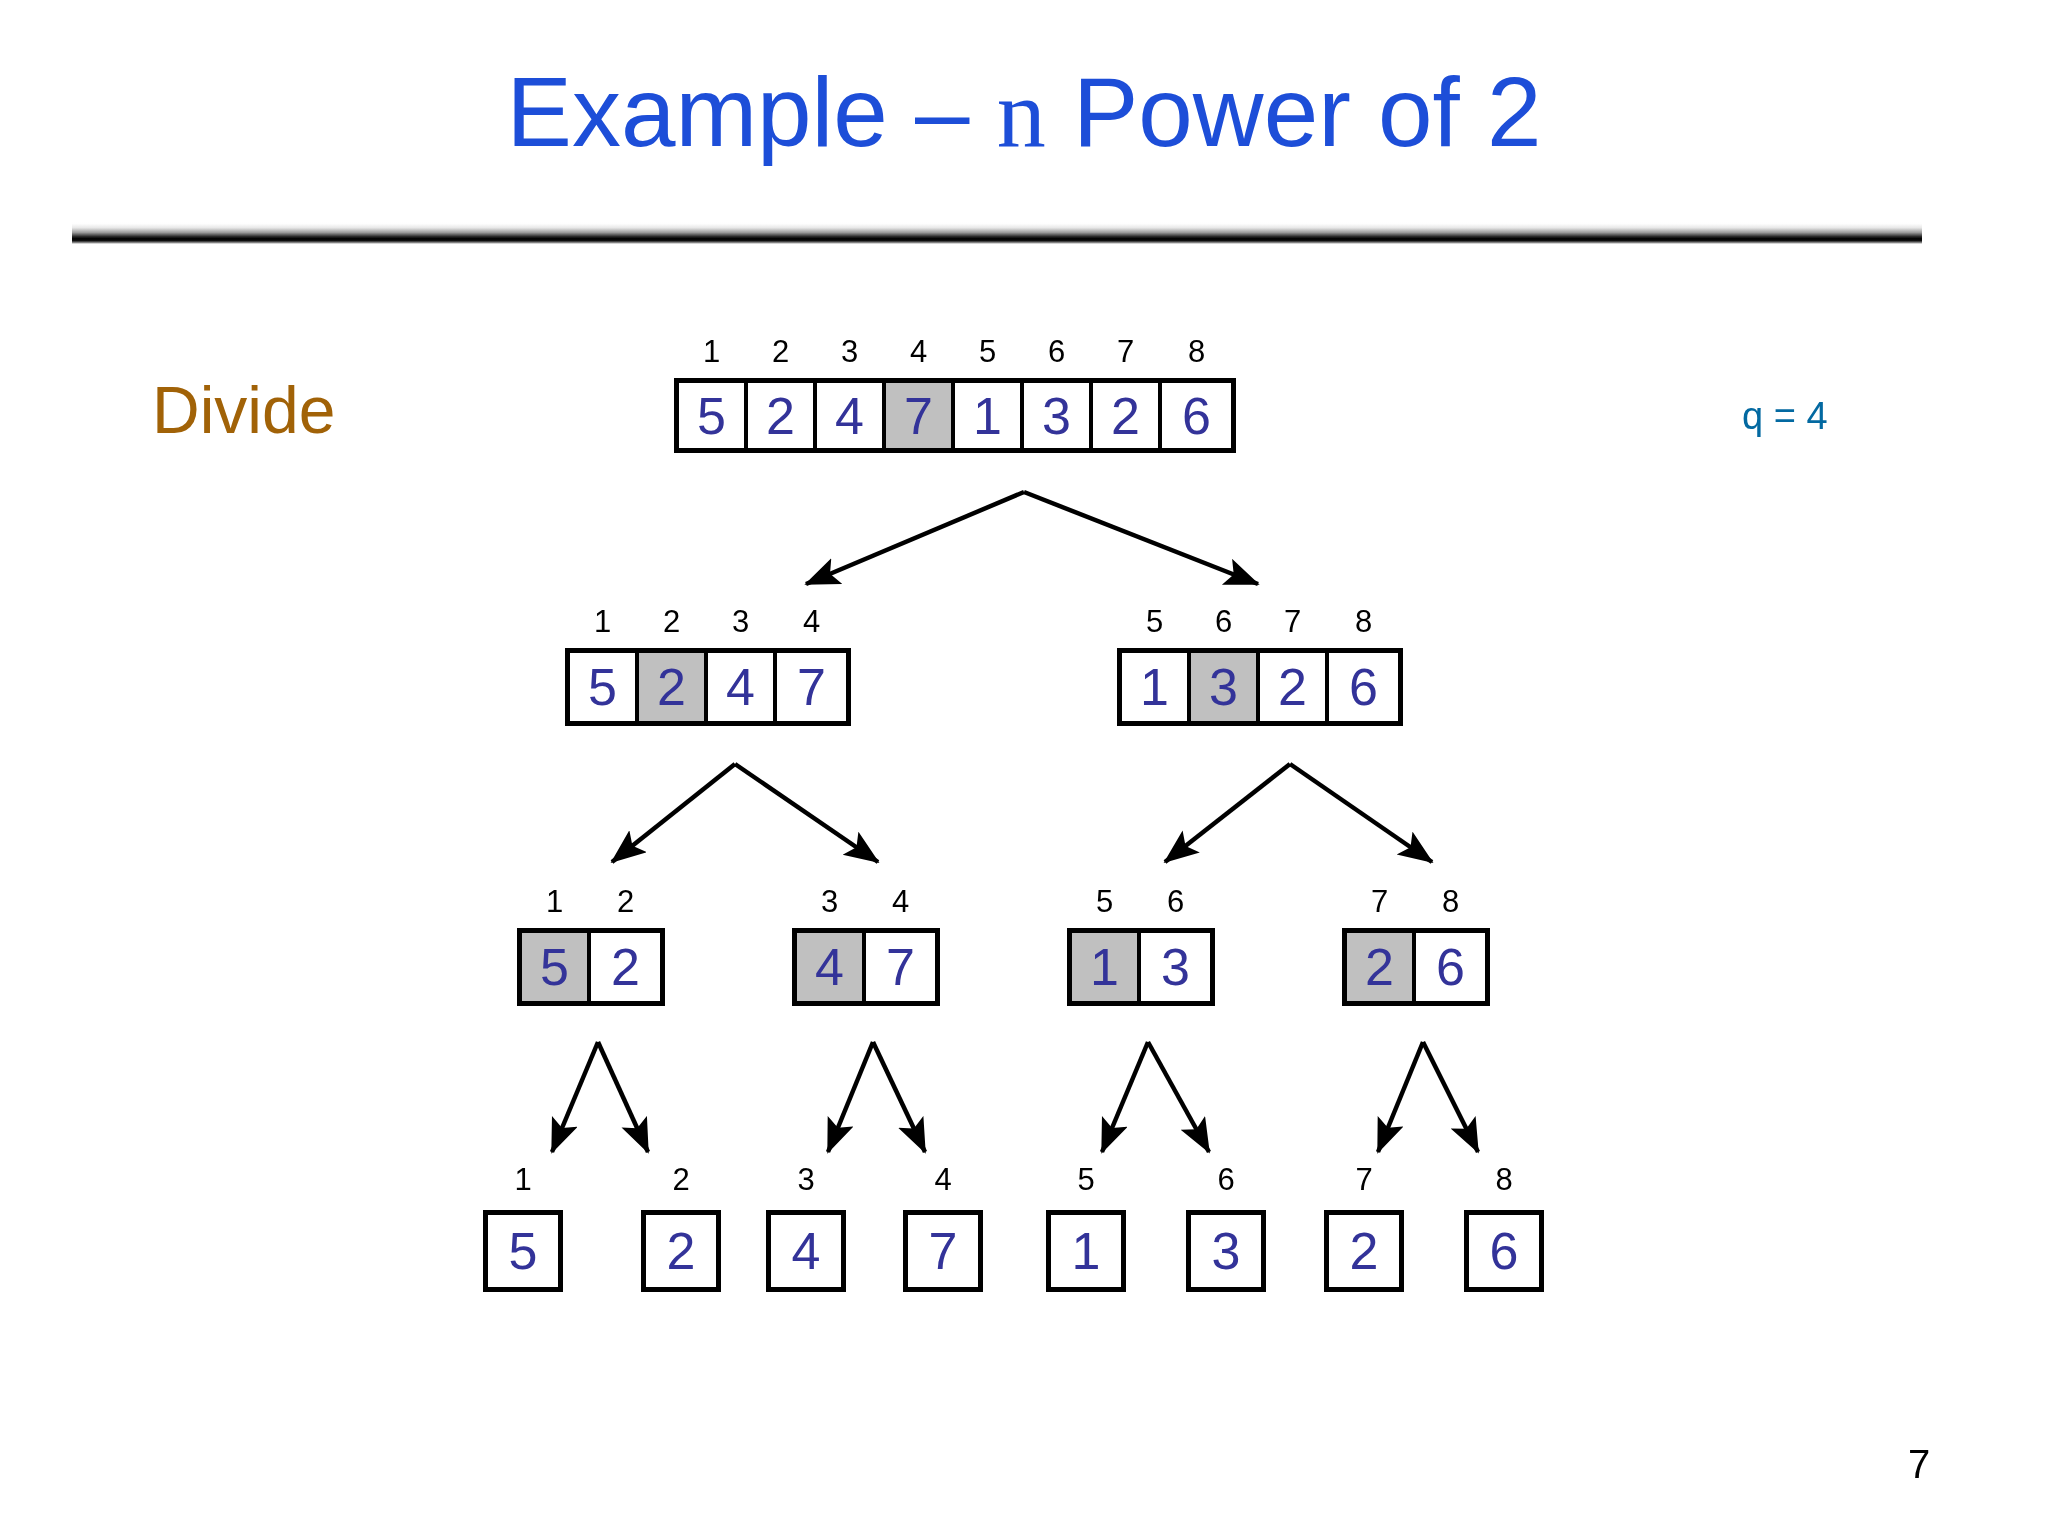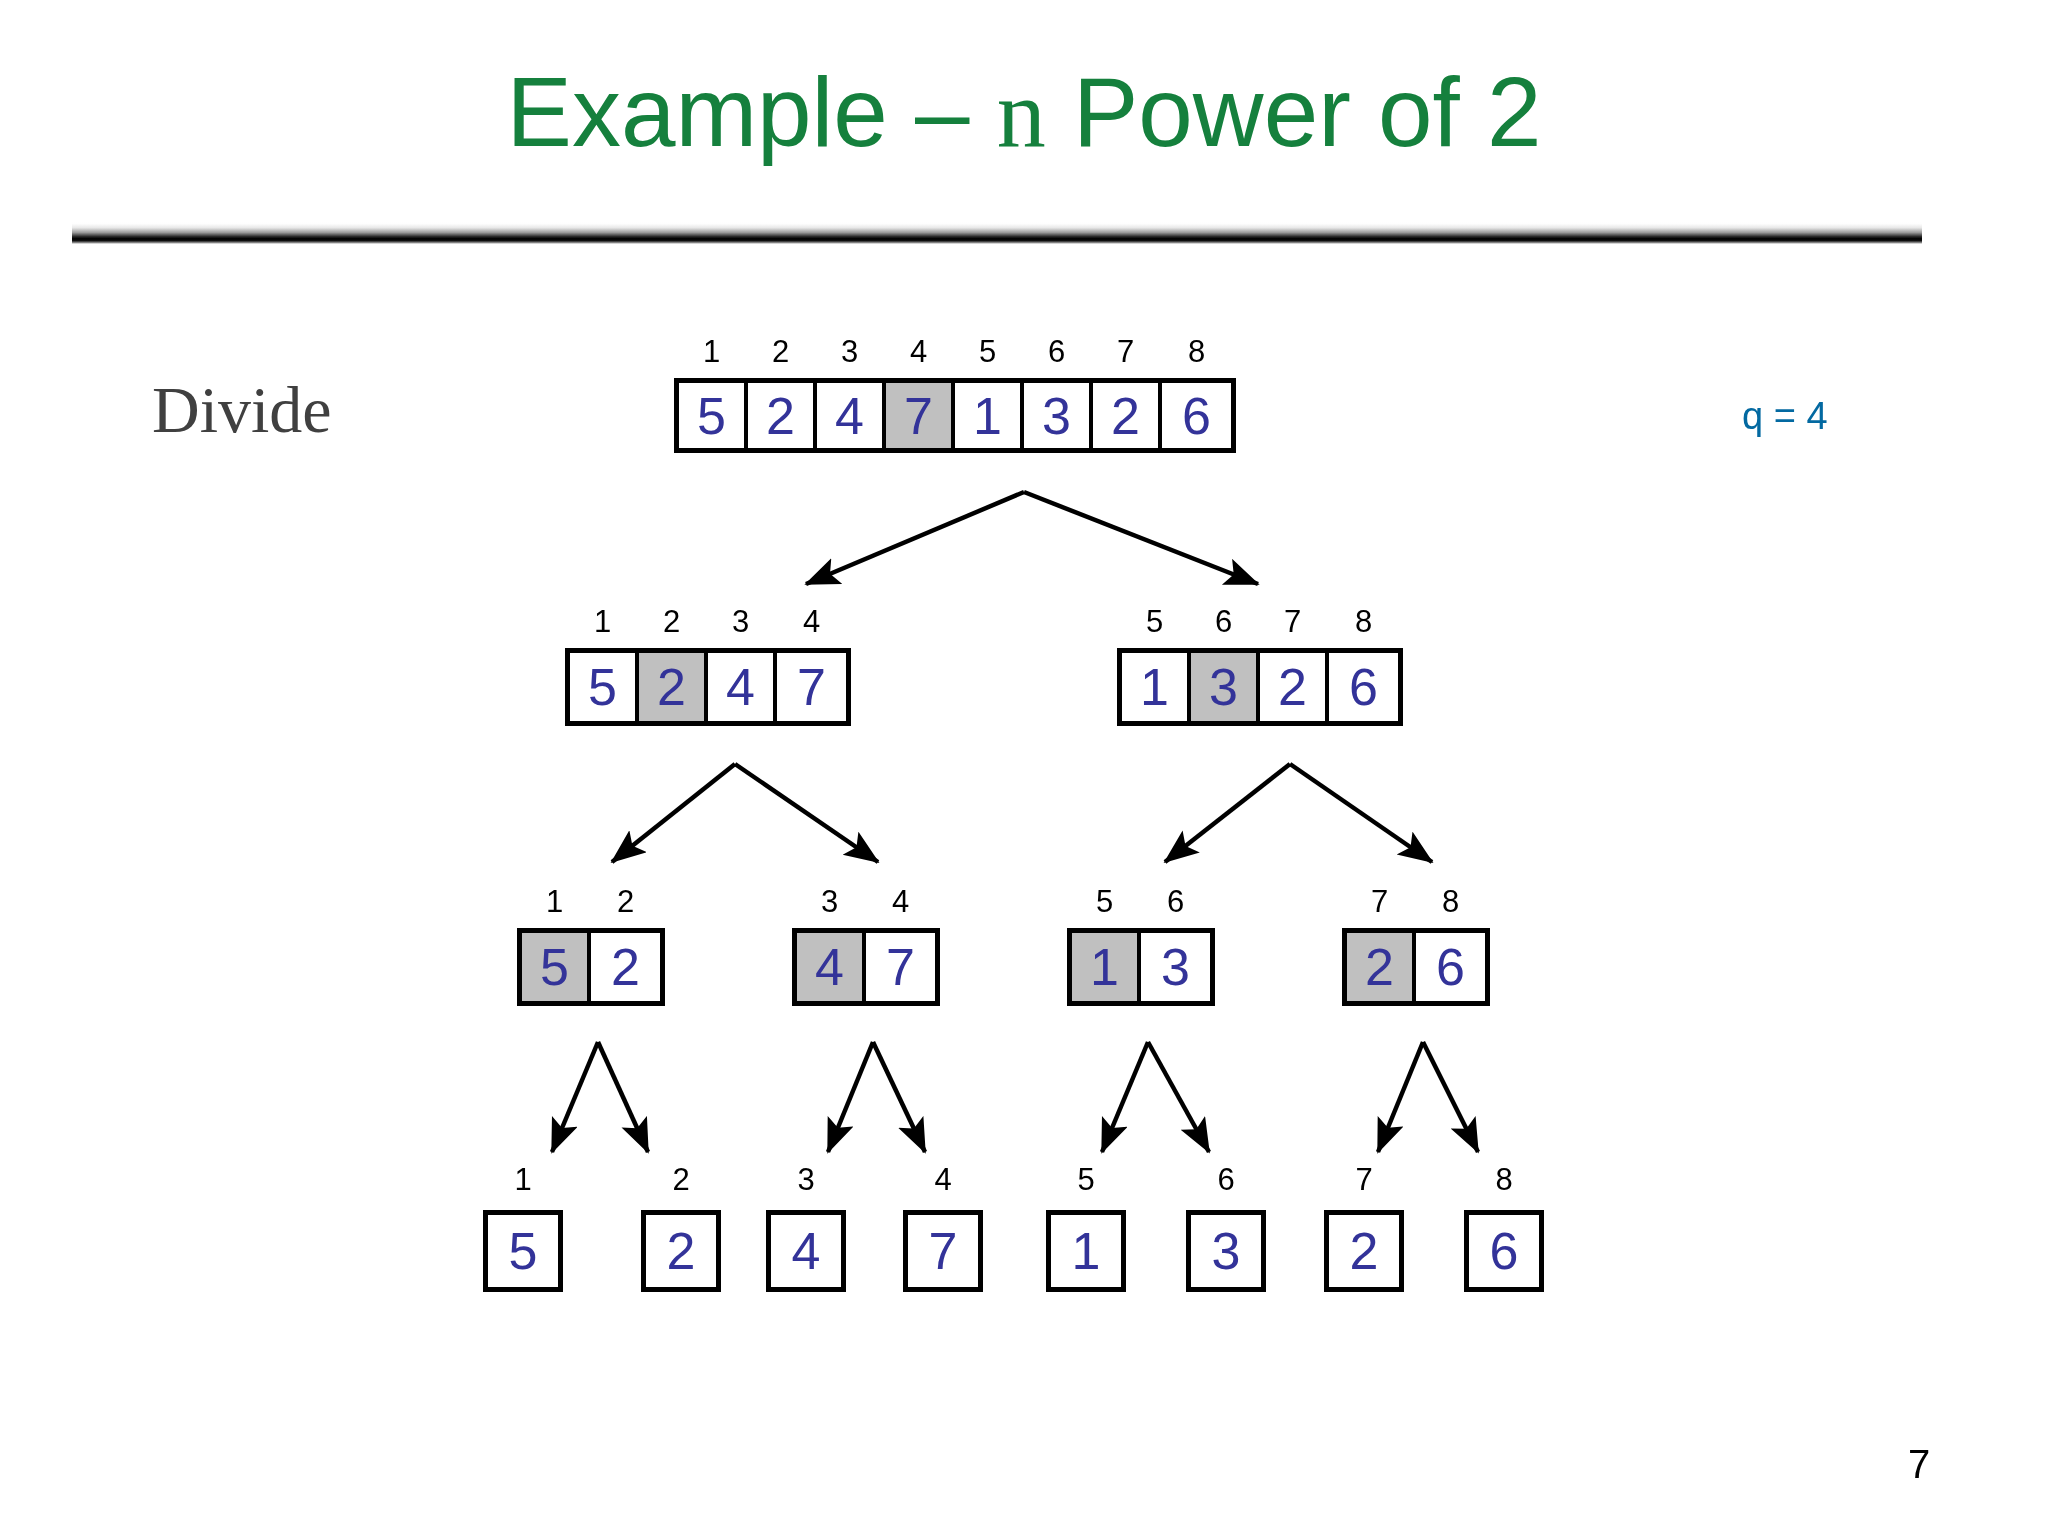--- a/index.html
+++ b/index.html
@@ -16,21 +16,21 @@
   }
 
   
   #title {
     position: absolute;
     left: 0; top: 56px;
     width: 2048px;
     text-align: center;
     font-size: 98px;
     line-height: 112px;
-    color: #15803d;
+    color: #1d4ed8;
     letter-spacing: 0px;
     white-space: nowrap;
   }
   #title .var {
     font-family: "Liberation Serif", serif;
     font-style: normal;
   }
 
   
   #divider {
@@ -49,23 +49,22 @@
         #d8d8d8 98%,
         #ffffff 100%);
   }
 
   
   #divide-label {
     position: absolute;
     left: 152px; top: 372px;
     font-size: 66px;
     line-height: 76px;
-    color: #404040;
+    color: #a16207;
     white-space: nowrap;
-    font-family: Liberation Serif, serif;
   }
 
   
   #q-label {
     position: absolute;
     left: 1742px; top: 393px;
     font-size: 38px;
     line-height: 46px;
     color: #0369a1;
     white-space: nowrap;

